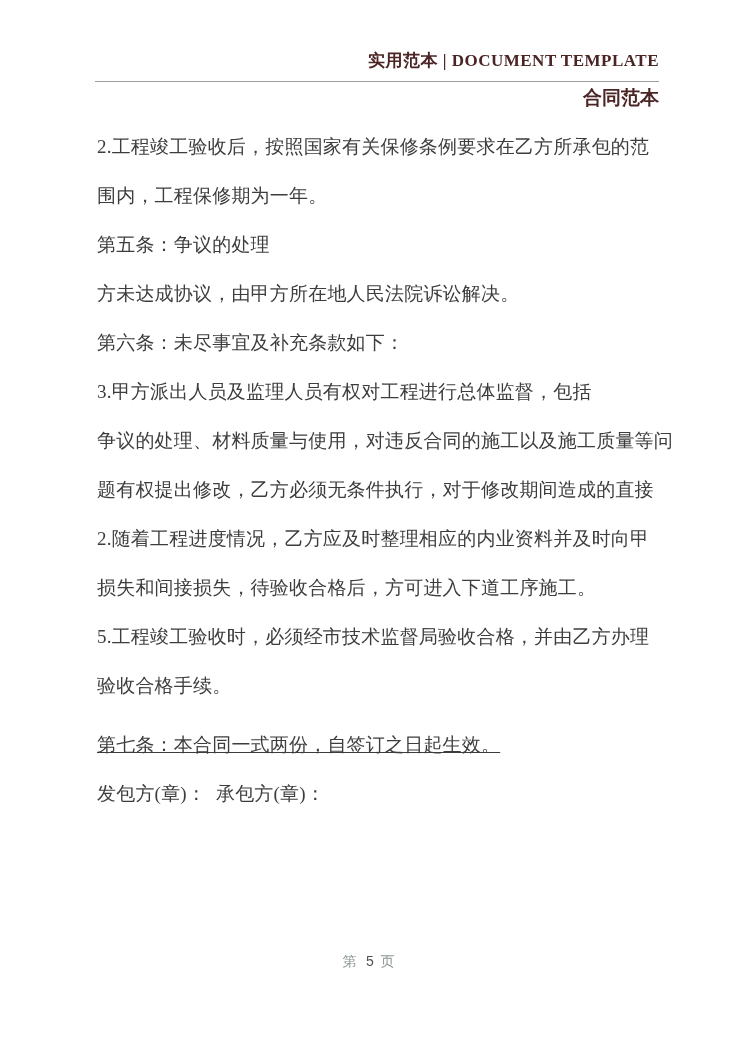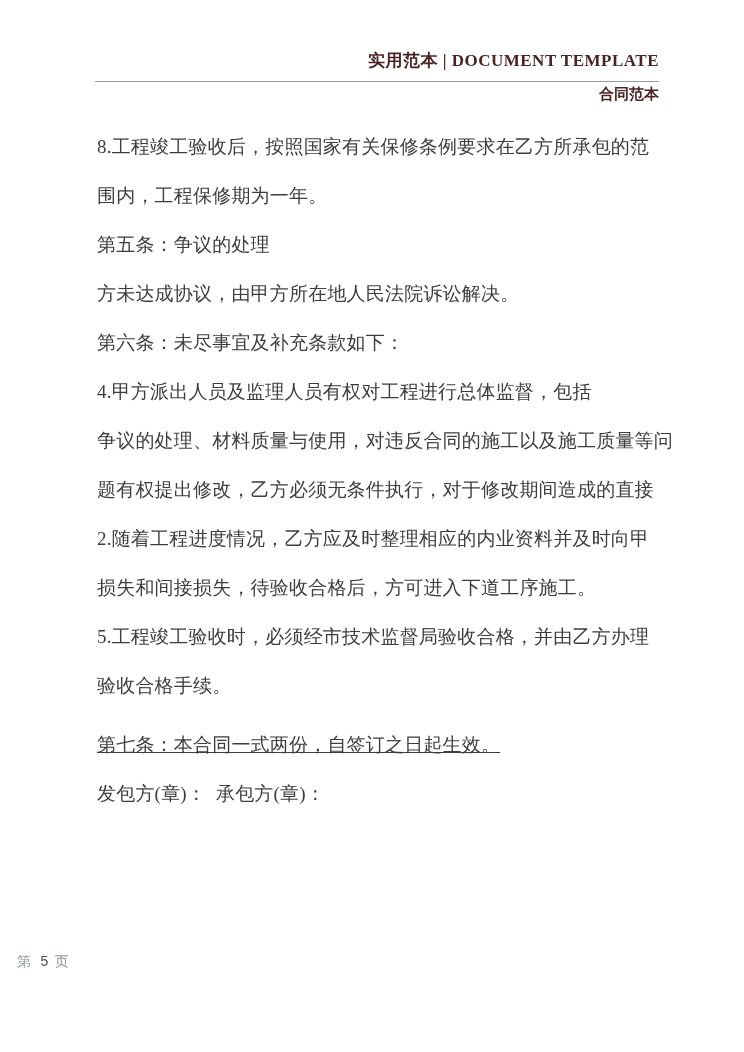--- a/index.html
+++ b/index.html
@@ -12,51 +12,51 @@
     --footer-num: #4f4f4f;
     --rule-color: #9c9c9c;
   }
   .page { position: relative; width: 744px; height: 1052px; overflow: hidden; background: #ffffff; }
   .header { position: absolute; left: 95px; right: 85px; top: 0; text-align: right; }
   .brand {
     margin-top: 51px; font-size: 17px; font-weight: 700;
     color: var(--accent); letter-spacing: 0.5px; line-height: 1.2;
   }
   .rule { margin-top: 10px; border-bottom: 1px solid var(--rule-color); height: 0; }
-  .subtitle { margin-top: 3px; font-size: 15px; font-weight: 700; color: var(--accent); }
+  .subtitle { margin-top: 3px; font-size: 19px; font-weight: 700; color: var(--accent); }
   .doc-body {
     position: absolute; left: 97px; right: 88px; top: 122px;
     color: var(--body-color); font-size: 19px; letter-spacing: 0.2px;
   }
   .line { line-height: 49px; white-space: pre; }
   .gap-before { margin-top: 10px; text-decoration: underline; }
   .footer {
-    position: absolute; left: 0; right: 4px; top: 953px; text-align: left;
-    font-size: 14px; color: var(--footer-color); letter-spacing: 3px; margin-left: 17px;
+    position: absolute; left: 0; right: 4px; top: 953px; text-align: center;
+    font-size: 14px; color: var(--footer-color); letter-spacing: 3px;
   }
   .footer .num { color: var(--footer-num); font-family: "Liberation Sans", sans-serif; letter-spacing: 0; }
 </style>
 </head>
 <body style="--accent: #4b2424; --body-color: #3d3d3d; --footer-color: #8a958c; --footer-num: #4f4f4f; --rule-color: #9c9c9c;">
 
 <div class="page">
 
   <header class="header">
     <div class="brand">实用范本 | DOCUMENT TEMPLATE</div>
     <div class="rule"></div>
     <div class="subtitle">合同范本</div>
   </header>
 
   <main class="doc-body">
-      <div class="line">8.工程竣工验收后，按照国家有关保修条例要求在乙方所承包的范</div>
+      <div class="line">2.工程竣工验收后，按照国家有关保修条例要求在乙方所承包的范</div>
       <div class="line">围内，工程保修期为一年。</div>
       <div class="line">第五条：争议的处理</div>
       <div class="line">方未达成协议，由甲方所在地人民法院诉讼解决。</div>
       <div class="line">第六条：未尽事宜及补充条款如下：</div>
-      <div class="line">4.甲方派出人员及监理人员有权对工程进行总体监督，包括</div>
+      <div class="line">3.甲方派出人员及监理人员有权对工程进行总体监督，包括</div>
       <div class="line">争议的处理、材料质量与使用，对违反合同的施工以及施工质量等问</div>
       <div class="line">题有权提出修改，乙方必须无条件执行，对于修改期间造成的直接</div>
       <div class="line">2.随着工程进度情况，乙方应及时整理相应的内业资料并及时向甲</div>
       <div class="line">损失和间接损失，待验收合格后，方可进入下道工序施工。</div>
       <div class="line">5.工程竣工验收时，必须经市技术监督局验收合格，并由乙方办理</div>
       <div class="line">验收合格手续。</div>
       <div class="line gap-before">第七条：本合同一式两份，自签订之日起生效。</div>
       <div class="line">发包方(章)：  承包方(章)：</div>
     </main>
 

